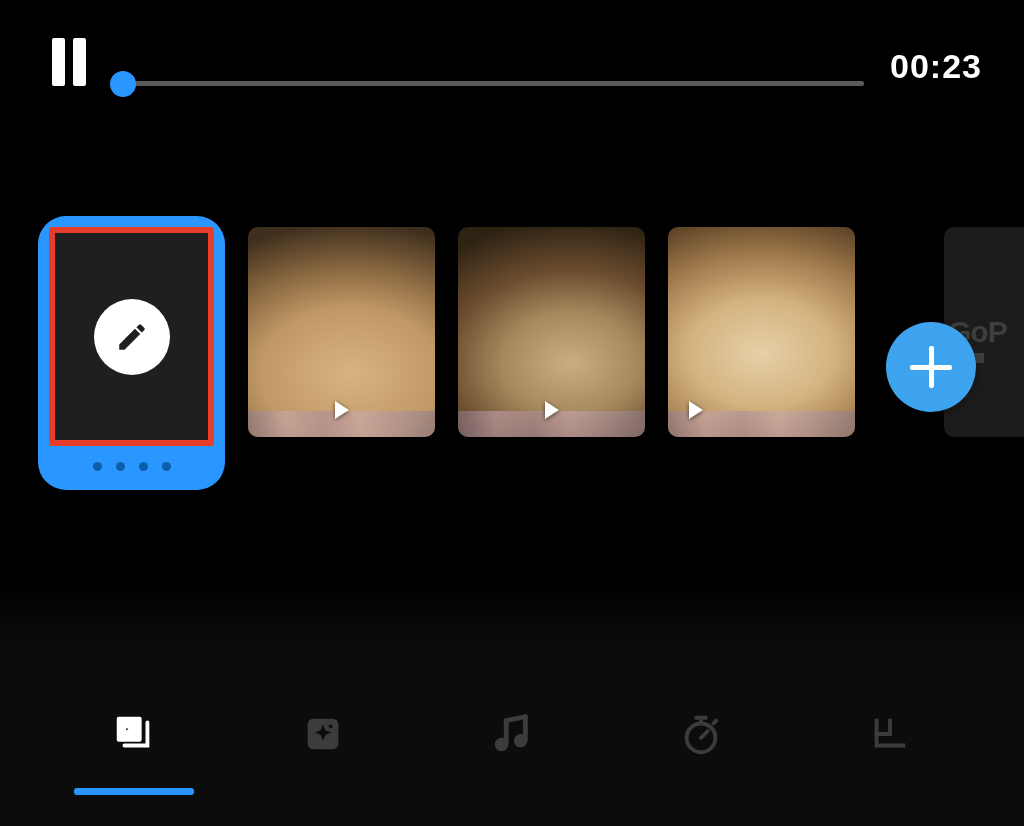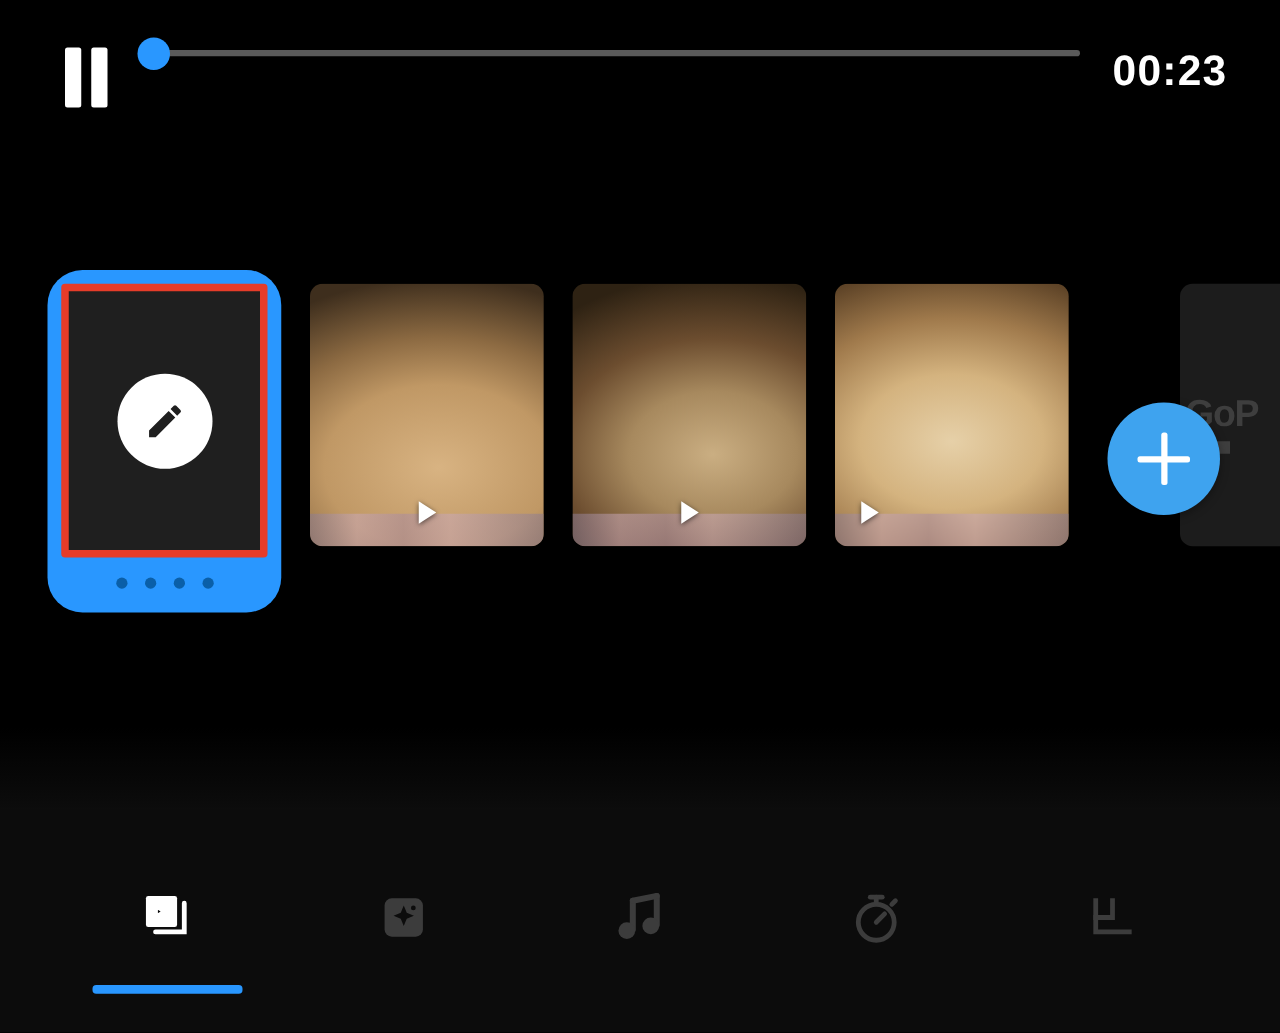--- a/index.html
+++ b/index.html
@@ -8,21 +8,21 @@
       height: 826px;
       background: #000;
       font-family: -apple-system, BlinkMacSystemFont, 'Segoe UI', Arial, sans-serif;
       overflow: hidden;
       position: relative;
     }
     
     
     .player-bar {
       display: flex;
-      align-items: flex-start;
+      align-items: flex-end;
       padding: 38px 42px 0 52px;
       gap: 26px;
     }
     .pause-btn {
       display: flex;
       gap: 8px;
       cursor: pointer;
     }
     .pause-bar {
       width: 13px;

